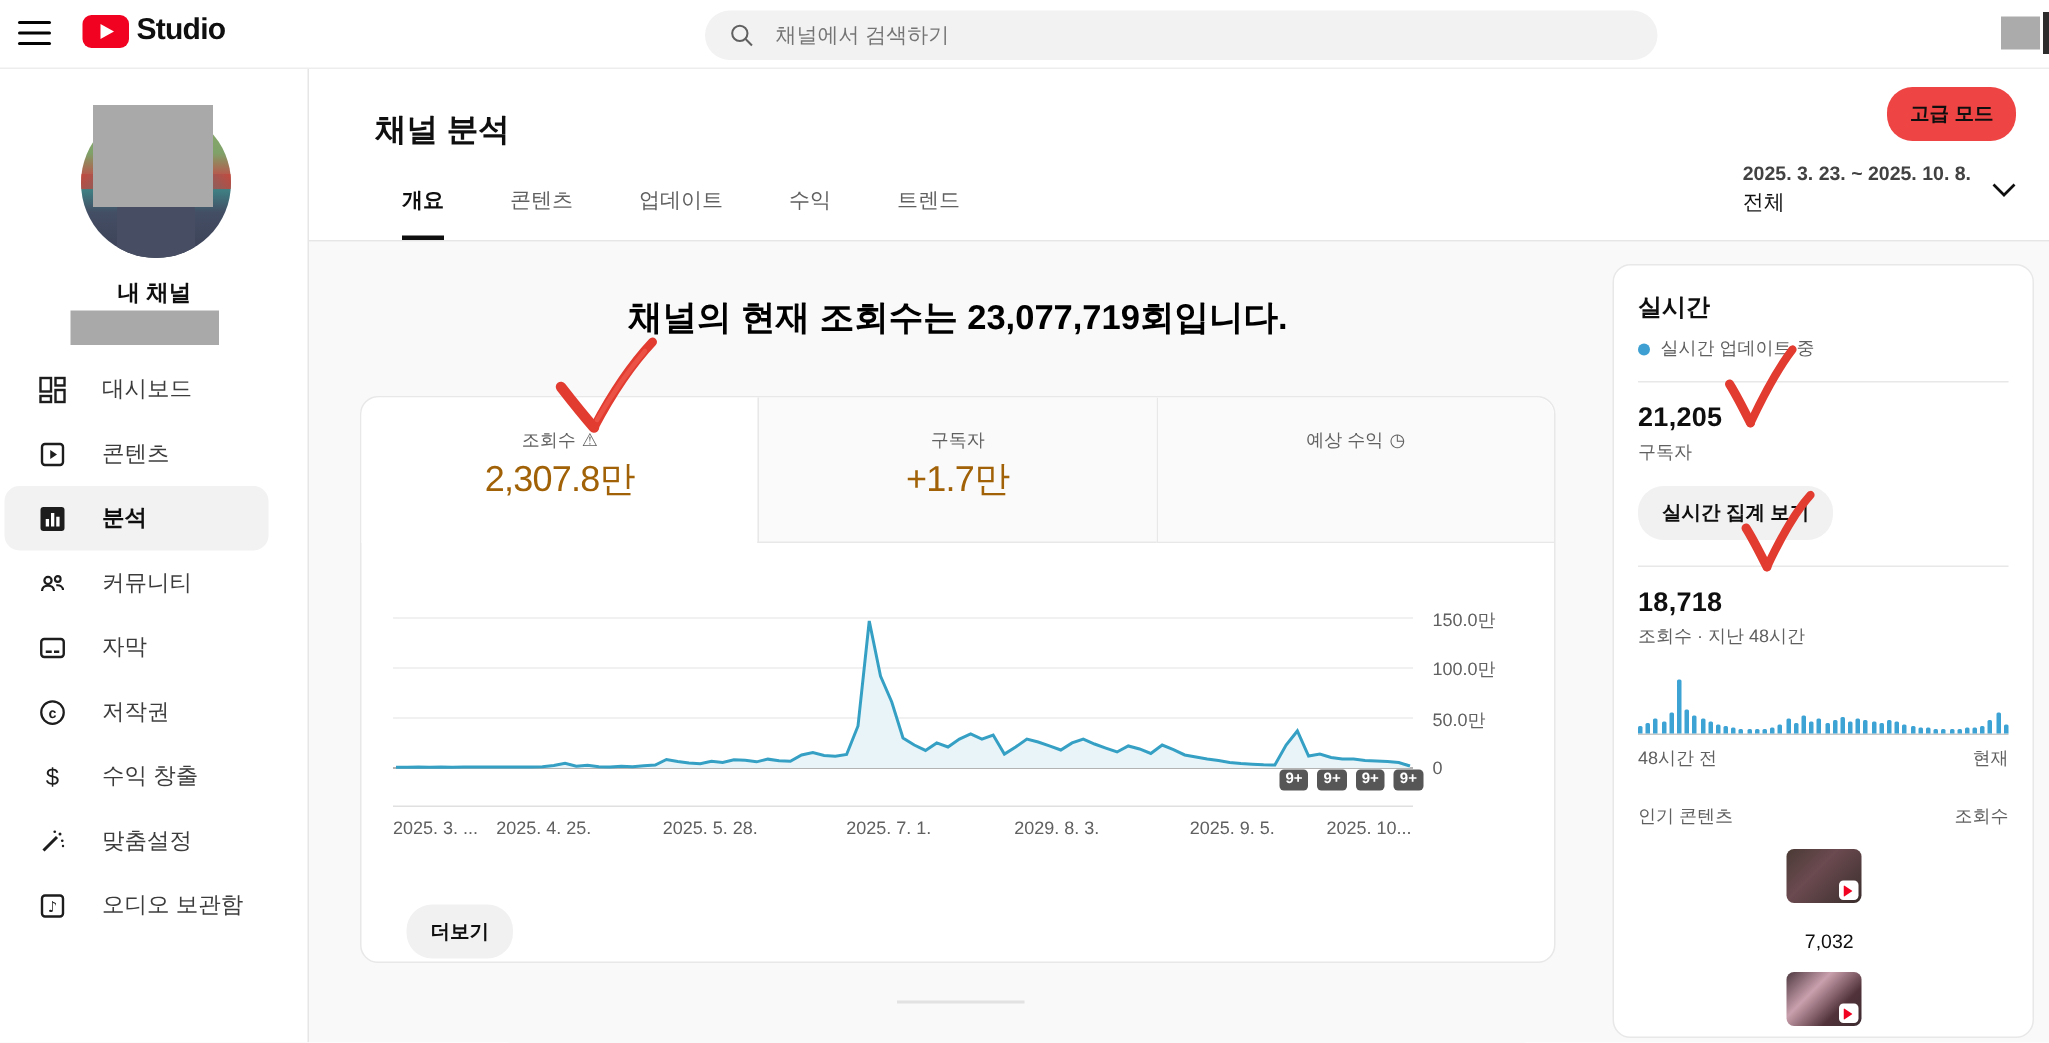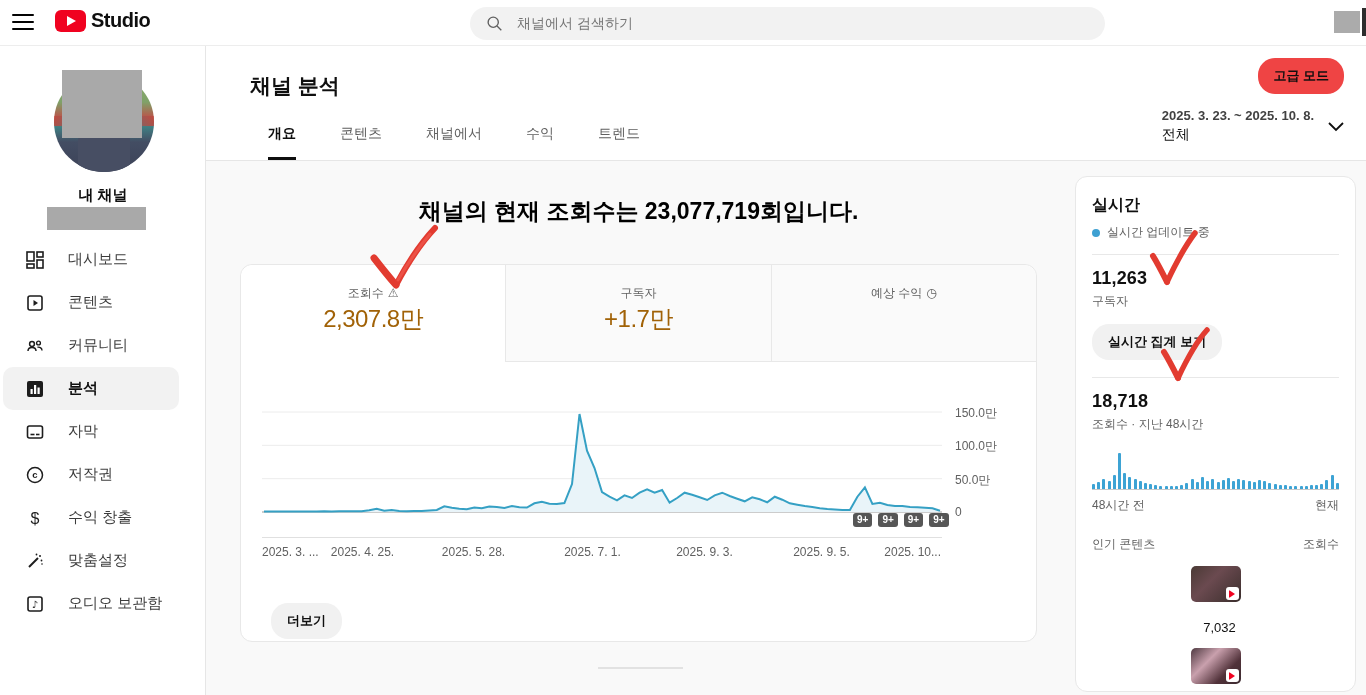--- a/index.html
+++ b/index.html
@@ -148,42 +148,42 @@
       <div class="nav-item">
         <span class="nav-icon">
           <svg width="20" height="20" viewBox="0 0 20 20">
               <rect x="3" y="3" width="14" height="14" rx="2" fill="none" stroke="#1d1d1d" stroke-width="1.6"></rect>
               <path d="M8.5 7 L13 10 L8.5 13 Z" fill="#1d1d1d"></path>
             </svg>
         </span>
         <span class="nav-label">콘텐츠</span>
       </div>
 
+      <div class="nav-item active">
+        <span class="nav-icon">
+          <svg width="20" height="20" viewBox="0 0 20 20">
+              <rect x="2" y="2" width="16" height="16" rx="2" fill="#1d1d1d"></rect>
+              <rect x="5.5" y="10" width="2.2" height="5" fill="#fff"></rect>
+              <rect x="9" y="6" width="2.2" height="9" fill="#fff"></rect>
+              <rect x="12.5" y="8.5" width="2.2" height="6.5" fill="#fff"></rect>
+            </svg>
+        </span>
+        <span class="nav-label">분석</span>
+      </div>
+
       <div class="nav-item">
         <span class="nav-icon">
           <svg width="20" height="20" viewBox="0 0 20 20">
               <circle cx="7" cy="8" r="2.4" fill="none" stroke="#1d1d1d" stroke-width="1.5"></circle>
               <path d="M3 15 c0-2.4 2-3.6 4-3.6 s4 1.2 4 3.6" fill="none" stroke="#1d1d1d" stroke-width="1.5"></path>
               <circle cx="13.5" cy="7" r="1.9" fill="none" stroke="#1d1d1d" stroke-width="1.4"></circle>
               <path d="M12.5 11.2 c2.5-.4 4.5 1 4.5 3.2" fill="none" stroke="#1d1d1d" stroke-width="1.4"></path>
             </svg>
         </span>
         <span class="nav-label">커뮤니티</span>
-      </div>
-
-      <div class="nav-item active">
-        <span class="nav-icon">
-          <svg width="20" height="20" viewBox="0 0 20 20">
-              <rect x="2" y="2" width="16" height="16" rx="2" fill="#1d1d1d"></rect>
-              <rect x="5.5" y="10" width="2.2" height="5" fill="#fff"></rect>
-              <rect x="9" y="6" width="2.2" height="9" fill="#fff"></rect>
-              <rect x="12.5" y="8.5" width="2.2" height="6.5" fill="#fff"></rect>
-            </svg>
-        </span>
-        <span class="nav-label">분석</span>
       </div>
 
       <div class="nav-item">
         <span class="nav-icon">
           <svg width="20" height="20" viewBox="0 0 20 20">
               <rect x="2.5" y="4" width="15" height="12" rx="2" fill="none" stroke="#1d1d1d" stroke-width="1.6"></rect>
               <line x1="5.5" y1="12.5" x2="9.5" y2="12.5" stroke="#1d1d1d" stroke-width="1.6"></line>
               <line x1="11" y1="12.5" x2="14.5" y2="12.5" stroke="#1d1d1d" stroke-width="1.6"></line>
             </svg>
         </span>
@@ -233,21 +233,21 @@
       </div>
 
     </div>
   </div>
 
   <div class="pagehead">
     <div class="page-title">채널 분석</div>
     <div class="tabs">
       <div class="tab active">개요</div>
       <div class="tab">콘텐츠</div>
-      <div class="tab">채널에서</div>
+      <div class="tab">업데이트</div>
       <div class="tab">수익</div>
       <div class="tab">트렌드</div>
     </div>
     <button class="adv-btn">고급 모드</button>
     <div class="daterange">
       <div class="dr1">2025. 3. 23. ~ 2025. 10. 8.</div>
       <div class="dr2">전체</div>
     </div>
     <svg class="dr-chevron" width="16" height="10" viewBox="0 0 16 10">
         <path d="M1 1 L8 8 L15 1" fill="none" stroke="#0f0f0f" stroke-width="1.8"></path>
@@ -291,37 +291,37 @@
       <span class="badge9">9+</span>
       <span class="badge9">9+</span>
       <span class="badge9">9+</span>
     </div>
 
     <div class="xaxis-sep"></div>
     <div class="xlab" style="left:21px">2025. 3. ...</div>
     <div class="xlab" style="left:112px; transform:translateX(-35%)">2025. 4. 25.</div>
     <div class="xlab" style="left:223px; transform:translateX(-35%)">2025. 5. 28.</div>
     <div class="xlab" style="left:343px; transform:translateX(-35%)">2025. 7. 1.</div>
-    <div class="xlab" style="left:455px; transform:translateX(-35%)">2025. 9. 3.</div>
+    <div class="xlab" style="left:455px; transform:translateX(-35%)">2029. 8. 3.</div>
     <div class="xlab" style="left:572px; transform:translateX(-35%)">2025. 9. 5.</div>
     <div class="xlab" style="left:700px; transform:translateX(-100%)">2025. 10...</div>
 
     <button class="more-btn main-more">더보기</button>
   </div>
 
   <div class="scroll-dash"></div>
 
   <div class="rt-card">
     <div class="rt-title">실시간</div>
     <div class="rt-status">
       <span class="rt-dot"></span>
       <span>실시간 업데이트 중</span>
     </div>
     <hr class="rt-hr">
-    <div class="rt-big">11,263</div>
+    <div class="rt-big">21,205</div>
     <div class="rt-sub">구독자</div>
     <button class="more-btn rt-live-btn">실시간 집계 보기</button>
     <hr class="rt-hr" style="margin-top:17px">
     <div class="rt-big">18,718</div>
     <div class="rt-sub">조회수 · 지난 48시간</div>
     <div class="rt-bars" id="rt-bars">
         <div style="height: 5px; background: rgb(61, 163, 212);"></div>
         <div style="height: 7px; background: rgb(61, 163, 212);"></div>
         <div style="height: 10px; background: rgb(61, 163, 212);"></div>
         <div style="height: 8px; background: rgb(61, 163, 212);"></div>

